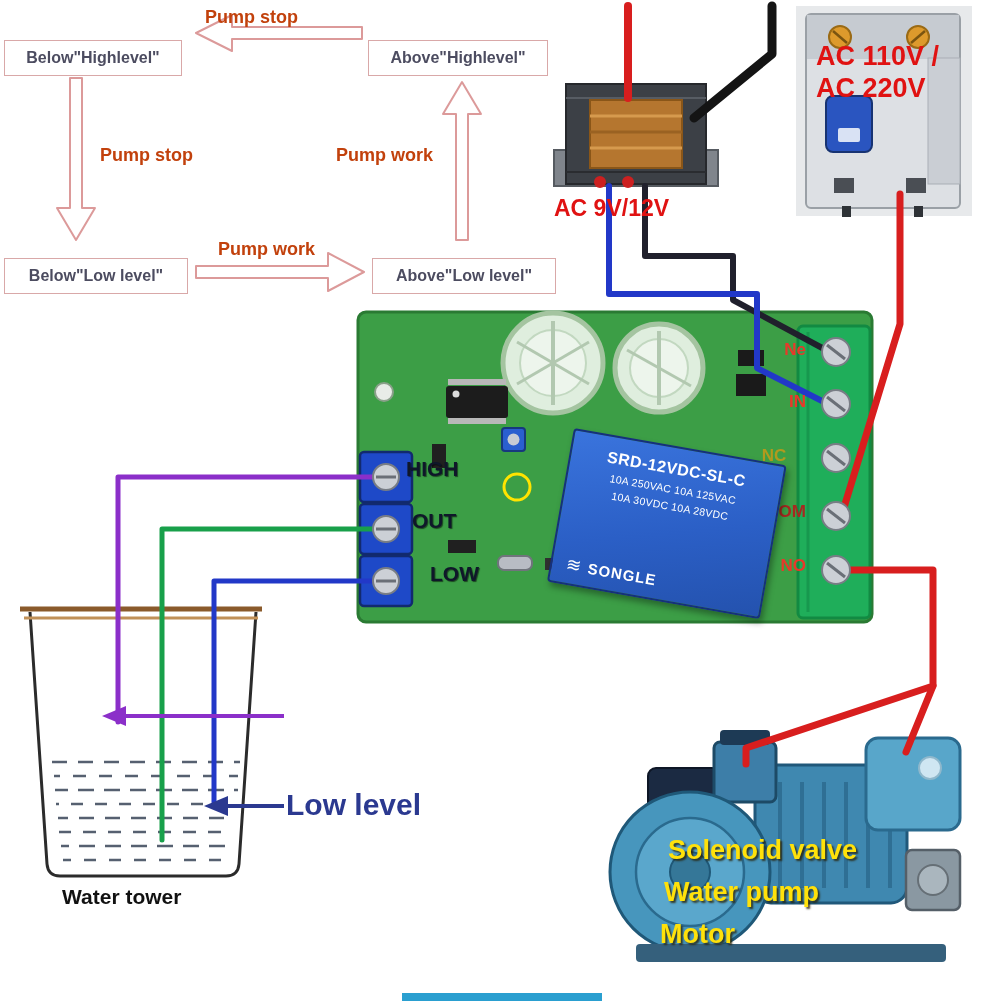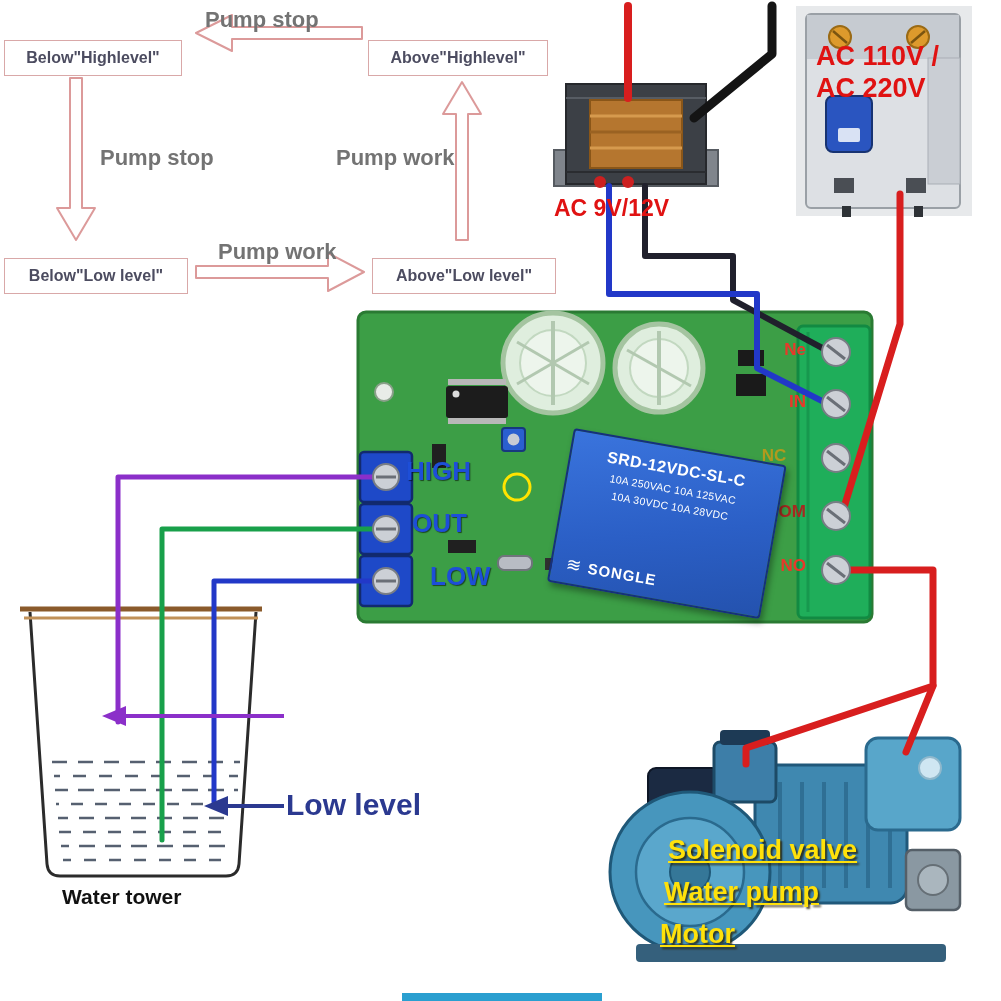--- a/index.html
+++ b/index.html
@@ -2,38 +2,38 @@
 <html><head>
 <meta charset="utf-8">
 <style>
   html,body{margin:0;padding:0;background:#fff;}
   .stage{position:relative;width:1001px;height:1001px;background:#ffffff;overflow:hidden;
          font-family:"Liberation Sans",sans-serif;}
   svg{position:absolute;left:0;top:0;}
   .lbl{position:absolute;font-weight:bold;white-space:nowrap;line-height:1.05;}
   .fc-box{position:absolute;background:#ffffff;border:1px solid #d9a8a8;color:#4c4c60;
           font-size:16px;font-weight:bold;display:flex;align-items:center;justify-content:center;}
-  .fc-lbl{color:#737373;font-size:22px;}
+  .fc-lbl{color:#c2410c;font-size:18px;}
   .red-note{color:#e01212;}
-  .probe{color:#1d4ed8;font-size:26px;text-shadow:1px 1px 1px rgba(0,0,0,.55);}
+  .probe{color:#0f172a;font-size:21px;text-shadow:1px 1px 1px rgba(0,0,0,.55);}
   .term-lbl{position:absolute;width:64px;text-align:right;font-size:17px;font-weight:bold;}
   .t-red{color:#e8382a;}
   .t-olive{color:#b09a1e;}
   .t-dred{color:#a82820;}
   .relay{position:absolute;left:574px;top:428px;width:216px;height:156px;
          background:linear-gradient(165deg,#3a74dd 0%,#2b5fc6 55%,#2452ae 100%);
          border:2px solid #16307c;border-radius:4px;transform:rotate(10deg);
          transform-origin:top left;color:#fff;text-align:center;box-sizing:border-box;
          padding-top:12px;box-shadow:3px 4px 6px rgba(0,0,0,.35);}
   .relay-model{font-size:16px;font-weight:bold;letter-spacing:.5px;}
   .relay-rate{font-size:10.5px;margin-top:5px;letter-spacing:.3px;}
   .relay-brand-row{position:absolute;left:14px;bottom:10px;display:flex;align-items:center;gap:7px;}
   .relay-logo{font-size:18px;line-height:1;}
   .relay-brand{font-size:15px;font-weight:bold;letter-spacing:1px;}
-  .pump-lbl{color:#ffe10a;font-size:27px;text-shadow:2px 2px 2px rgba(40,30,0,.8);text-decoration:underline;}
+  .pump-lbl{color:#ffe10a;font-size:27px;text-shadow:2px 2px 2px rgba(40,30,0,.8);}
   .title{color:#e8762c;font-size:31px;}
 </style>
 </head>
 <body>
 
 <div class="stage">
 
 <svg width="1001" height="1001" viewBox="0 0 1001 1001">
 
   <g fill="#ffffff" stroke="#dc9a9a" stroke-width="2" stroke-linejoin="round">

